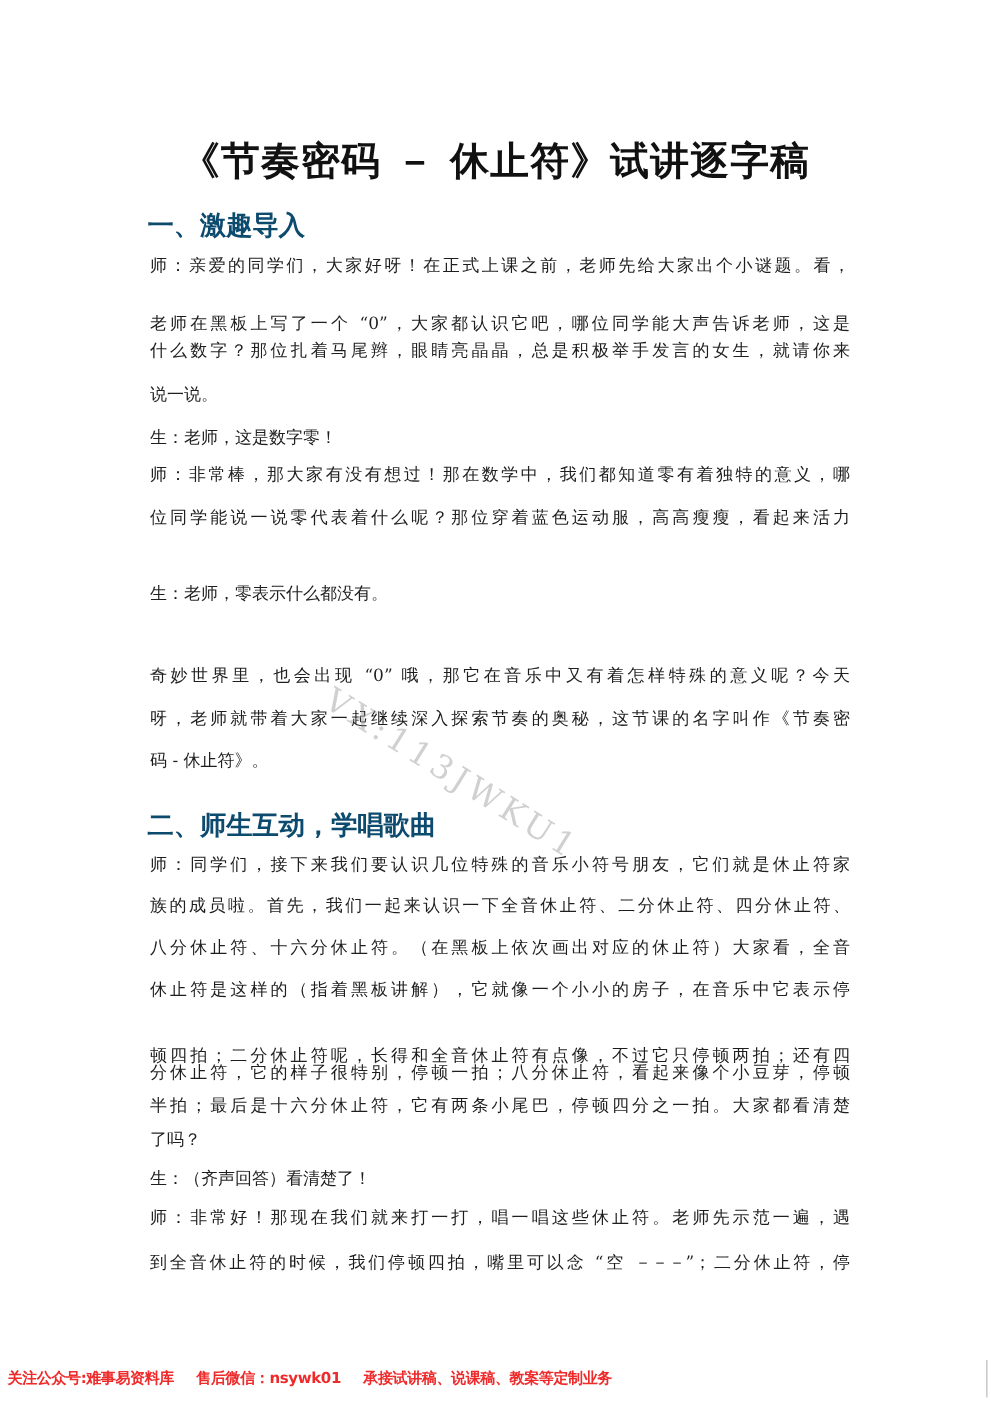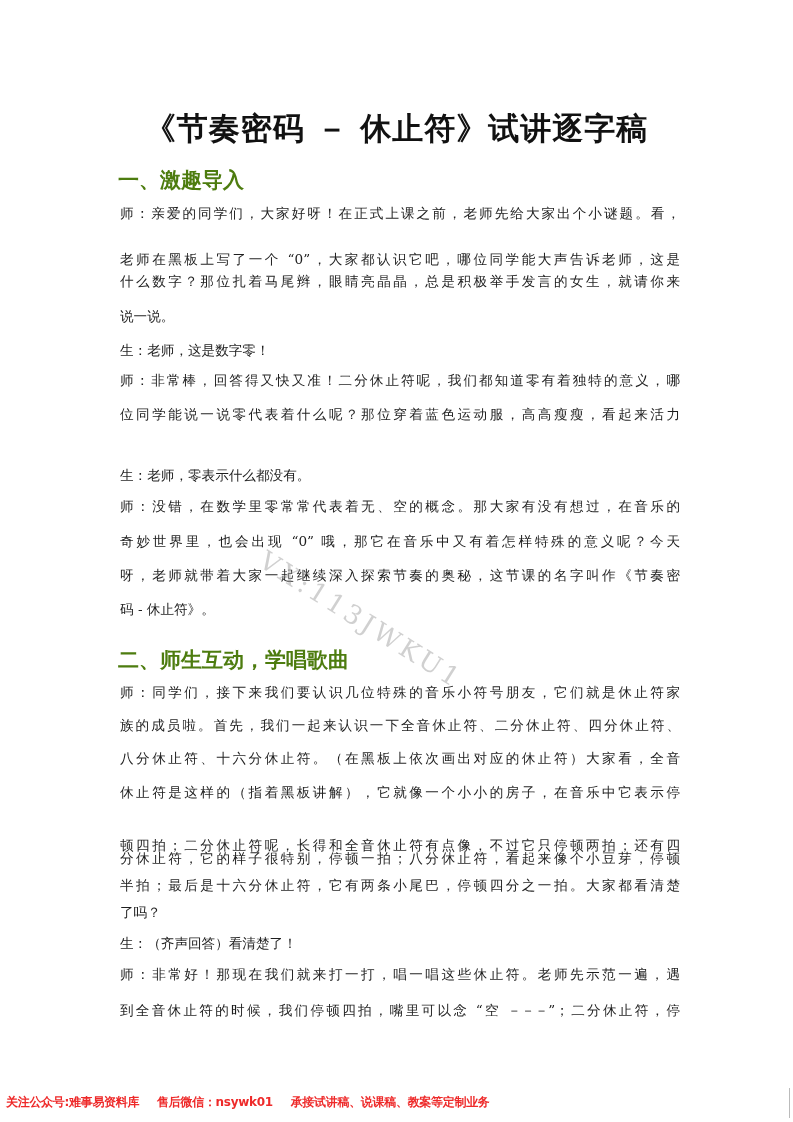--- a/index.html
+++ b/index.html
@@ -33,21 +33,21 @@
     color: #111;
     letter-spacing: 1px;
     white-space: nowrap;
   }
   .h2 {
     position: absolute;
     left: 118px;
     font-family: "DejaVu Sans", "Liberation Sans", sans-serif;
     font-weight: bold;
     font-size: 21px;
-    color: #4d7c0f;
+    color: #0c4a6e;
     white-space: nowrap;
   }
   .line {
     position: absolute;
     left: 120px;
     width: 560px;
     font-size: 13.6px;
     line-height: 18px;
     white-space: nowrap;
     text-align: justify;
@@ -102,24 +102,23 @@
 
   <div class="title">《节奏密码 － 休止符》试讲逐字稿</div>
 
   <div class="h2" style="top:166px;">一、激趣导入</div>
 
   <div class="line" style="top:204px;">师：亲爱的同学们，大家好呀！在正式上课之前，老师先给大家出个小谜题。看，</div>
   <div class="line" style="top:250px;">老师在黑板上写了一个 “0”，大家都认识它吧，哪位同学能大声告诉老师，这是</div>
   <div class="line" style="top:272px;">什么数字？那位扎着马尾辫，眼睛亮晶晶，总是积极举手发言的女生，就请你来</div>
   <div class="line last" style="top:307px;">说一说。</div>
   <div class="line last" style="top:341px;">生：老师，这是数字零！</div>
-  <div class="line" style="top:371px;">师：非常棒，回答得又快又准！二分休止符呢，我们都知道零有着独特的意义，哪</div>
+  <div class="line" style="top:371px;">师：非常棒，那大家有没有想过！那在数学中，我们都知道零有着独特的意义，哪</div>
   <div class="line" style="top:405px;">位同学能说一说零代表着什么呢？那位穿着蓝色运动服，高高瘦瘦，看起来活力</div>
   <div class="line last" style="top:466px;">生：老师，零表示什么都没有。</div>
-  <div class="line" style="top:497px;">师：没错，在数学里零常常代表着无、空的概念。那大家有没有想过，在音乐的</div>
   <div class="line" style="top:532px;">奇妙世界里，也会出现 “0” 哦，那它在音乐中又有着怎样特殊的意义呢？今天</div>
   <div class="line" style="top:566px;">呀，老师就带着大家一起继续深入探索节奏的奥秘，这节课的名字叫作《节奏密</div>
   <div class="line last" style="top:600px;">码 - 休止符》。</div>
 
   <div class="h2" style="top:646px;">二、师生互动，学唱歌曲</div>
 
   <div class="line" style="top:683px;">师：同学们，接下来我们要认识几位特殊的音乐小符号朋友，它们就是休止符家</div>
   <div class="line" style="top:716px;">族的成员啦。首先，我们一起来认识一下全音休止符、二分休止符、四分休止符、</div>
   <div class="line" style="top:749px;">八分休止符、十六分休止符。（在黑板上依次画出对应的休止符）大家看，全音</div>
   <div class="line" style="top:783px;">休止符是这样的（指着黑板讲解），它就像一个小小的房子，在音乐中它表示停</div>

